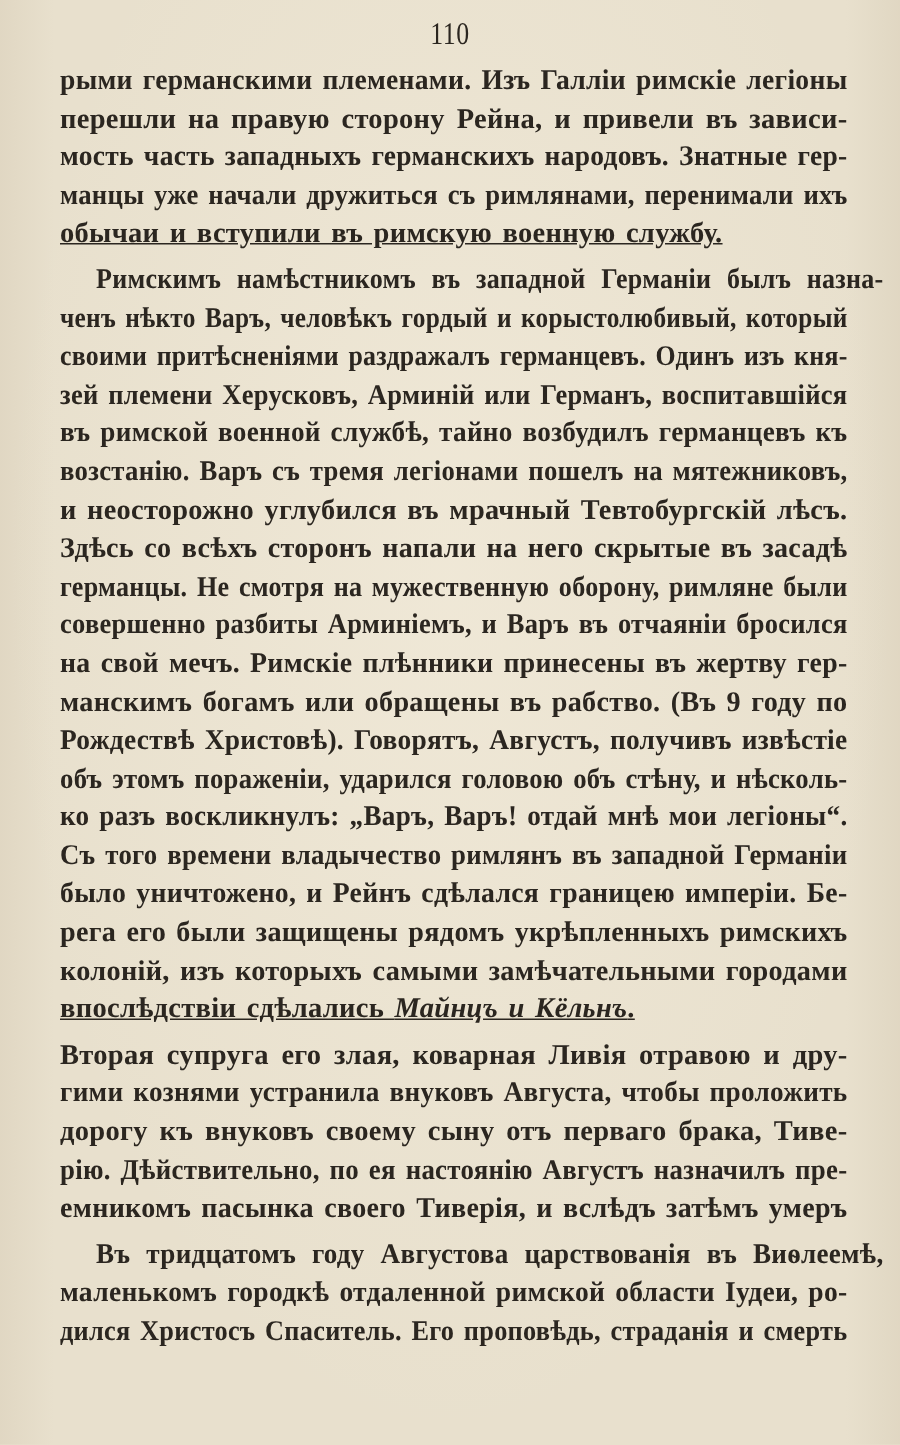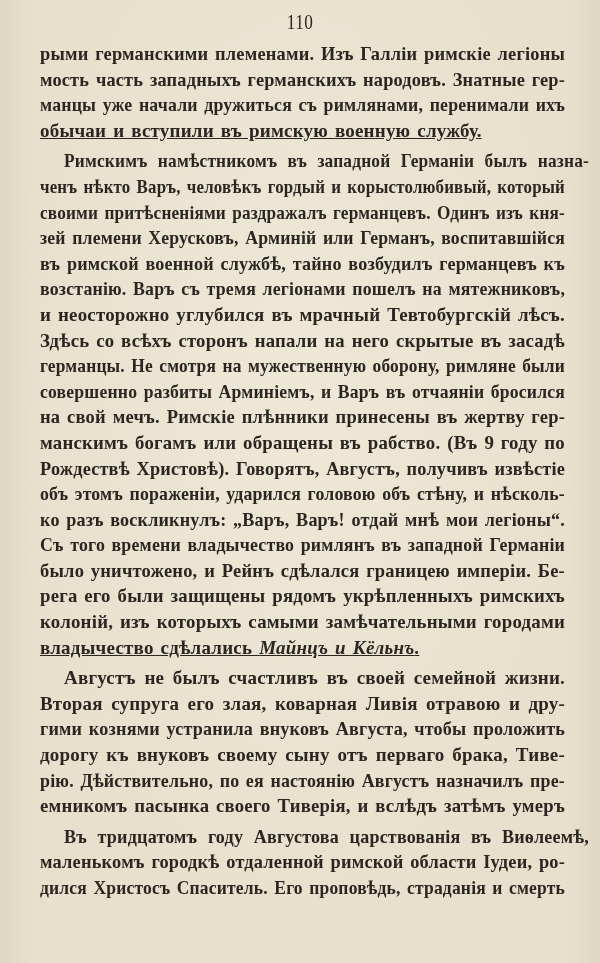--- a/index.html
+++ b/index.html
@@ -70,20 +70,21 @@
 </head>
 <body>
 
 <div class="page">
   <div class="page-number">110</div>
 
   <div class="body-text">
 
     <div>
       <div class="line" style="transform: scaleX(0.9681); width: 542.297px;">рыми германскими племенами. Изъ Галліи римскіе легіоны</div>
+      <div class="line">перешли на правую сторону Рейна, и привели въ зависи-</div>
       <div class="line" style="transform: scaleX(0.9645); width: 544.312px;">мость часть западныхъ германскихъ народовъ. Знатные гер-</div>
       <div class="line" style="transform: scaleX(0.9353); width: 561.328px;">манцы уже начали дружиться съ римлянами, перенимали ихъ</div>
       <div class="line last">обычаи и вступили въ римскую военную службу.</div>
     </div>
     <div class="para-gap"></div>
 
     <div>
       <div class="line indent" style="transform: scaleX(0.9135); width: 574.694px; padding-left: 26.2717px;">Римскимъ намѣстникомъ въ западной Германіи былъ назна-</div>
       <div class="line" style="transform: scaleX(0.8884); width: 590.969px;">ченъ нѣкто Варъ, человѣкъ гордый и корыстолюбивый, который</div>
       <div class="line" style="transform: scaleX(0.9069); width: 578.922px;">своими притѣсненіями раздражалъ германцевъ. Одинъ изъ кня-</div>
@@ -96,26 +97,25 @@
       <div class="line" style="transform: scaleX(0.9291); width: 565.078px;">совершенно разбиты Арминіемъ, и Варъ въ отчаяніи бросился</div>
       <div class="line" style="transform: scaleX(0.975); width: 538.484px;">на свой мечъ. Римскіе плѣнники принесены въ жертву гер-</div>
       <div class="line" style="transform: scaleX(0.9891); width: 530.766px;">манскимъ богамъ или обращены въ рабство. (Въ 9 году по</div>
       <div class="line" style="transform: scaleX(0.9613); width: 546.125px;">Рождествѣ Христовѣ). Говорятъ, Августъ, получивъ извѣстіе</div>
       <div class="line" style="transform: scaleX(0.9365); width: 560.578px;">объ этомъ пораженіи, ударился головою объ стѣну, и нѣсколь-</div>
       <div class="line" style="transform: scaleX(0.9524); width: 551.219px;">ко разъ воскликнулъ: „Варъ, Варъ! отдай мнѣ мои легіоны“.</div>
       <div class="line" style="transform: scaleX(0.9394); width: 558.875px;">Съ того времени владычество римлянъ въ западной Германіи</div>
       <div class="line" style="transform: scaleX(0.9729); width: 539.609px;">было уничтожено, и Рейнъ сдѣлался границею имперіи. Бе-</div>
       <div class="line" style="transform: scaleX(0.9877); width: 531.531px;">рега его были защищены рядомъ укрѣпленныхъ римскихъ</div>
       <div class="line" style="transform: scaleX(0.9931); width: 528.656px;">колоній, изъ которыхъ самыми замѣчательными городами</div>
-      <div class="line last"><span>владычество сдѣлались </span><span class="italic">Майнцъ и Кёльнъ</span><span>.</span></div>
+      <div class="line last"><span>впослѣдствіи сдѣлались </span><span class="italic">Майнцъ и Кёльнъ</span><span>.</span></div>
     </div>
     <div class="para-gap"></div>
 
     <div>
-      <div class="line indent">Августъ не былъ счастливъ въ своей семейной жизни.</div>
       <div class="line">Вторая супруга его злая, коварная Ливія отравою и дру-</div>
       <div class="line" style="transform: scaleX(0.9542); width: 550.219px;">гими кознями устранила внуковъ Августа, чтобы проложить</div>
       <div class="line">дорогу къ внуковъ своему сыну отъ перваго брака, Тиве-</div>
       <div class="line" style="transform: scaleX(0.9423); width: 557.141px;">рію. Дѣйствительно, по ея настоянію Августъ назначилъ пре-</div>
       <div class="line" style="transform: scaleX(0.9847); width: 533.156px;">емникомъ пасынка своего Тиверія, и вслѣдъ затѣмъ умеръ</div>
     </div>
     <div class="para-gap"></div>
 
     <div>
       <div class="line indent" style="transform: scaleX(0.951); width: 552.033px; padding-left: 25.2358px;">Въ тридцатомъ году Августова царствованія въ Виѳлеемѣ,</div>

